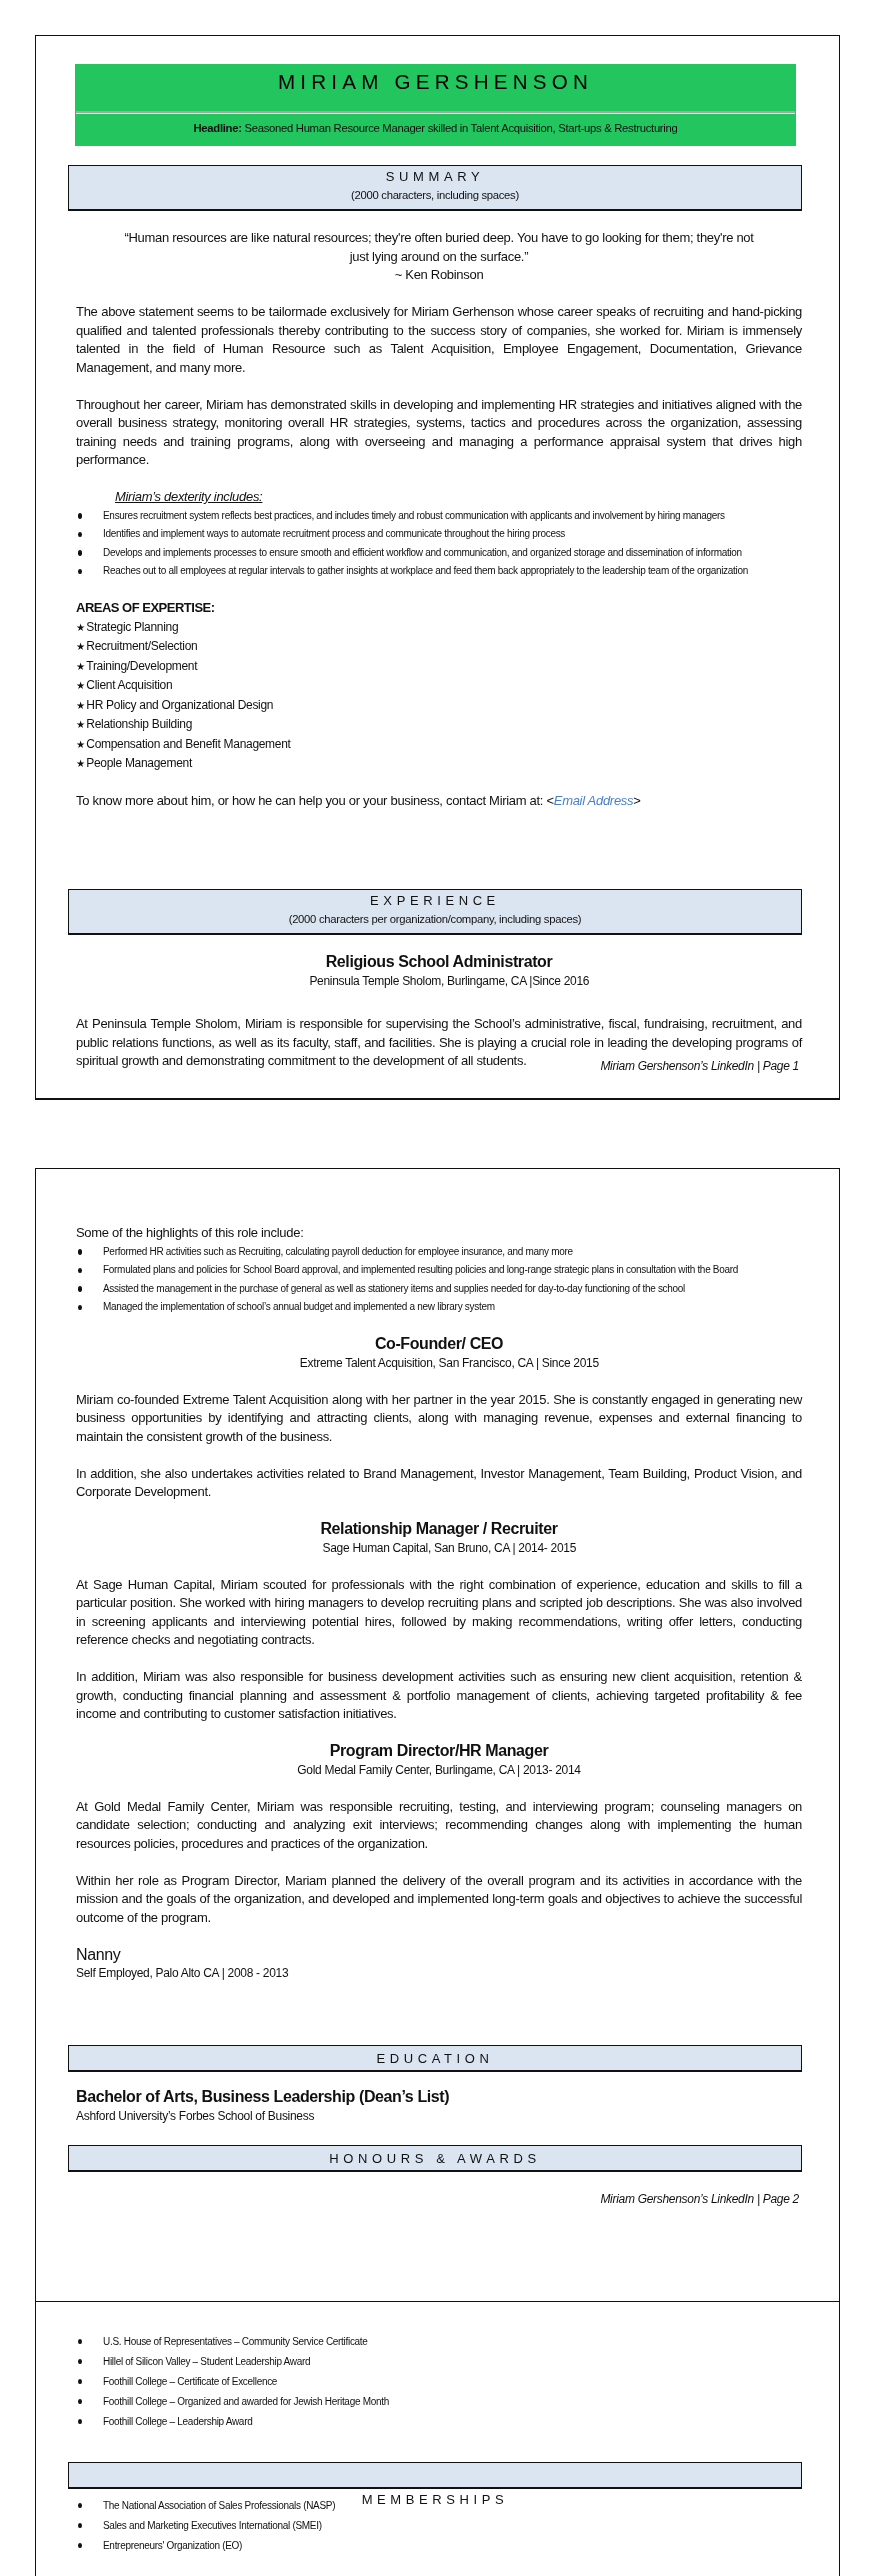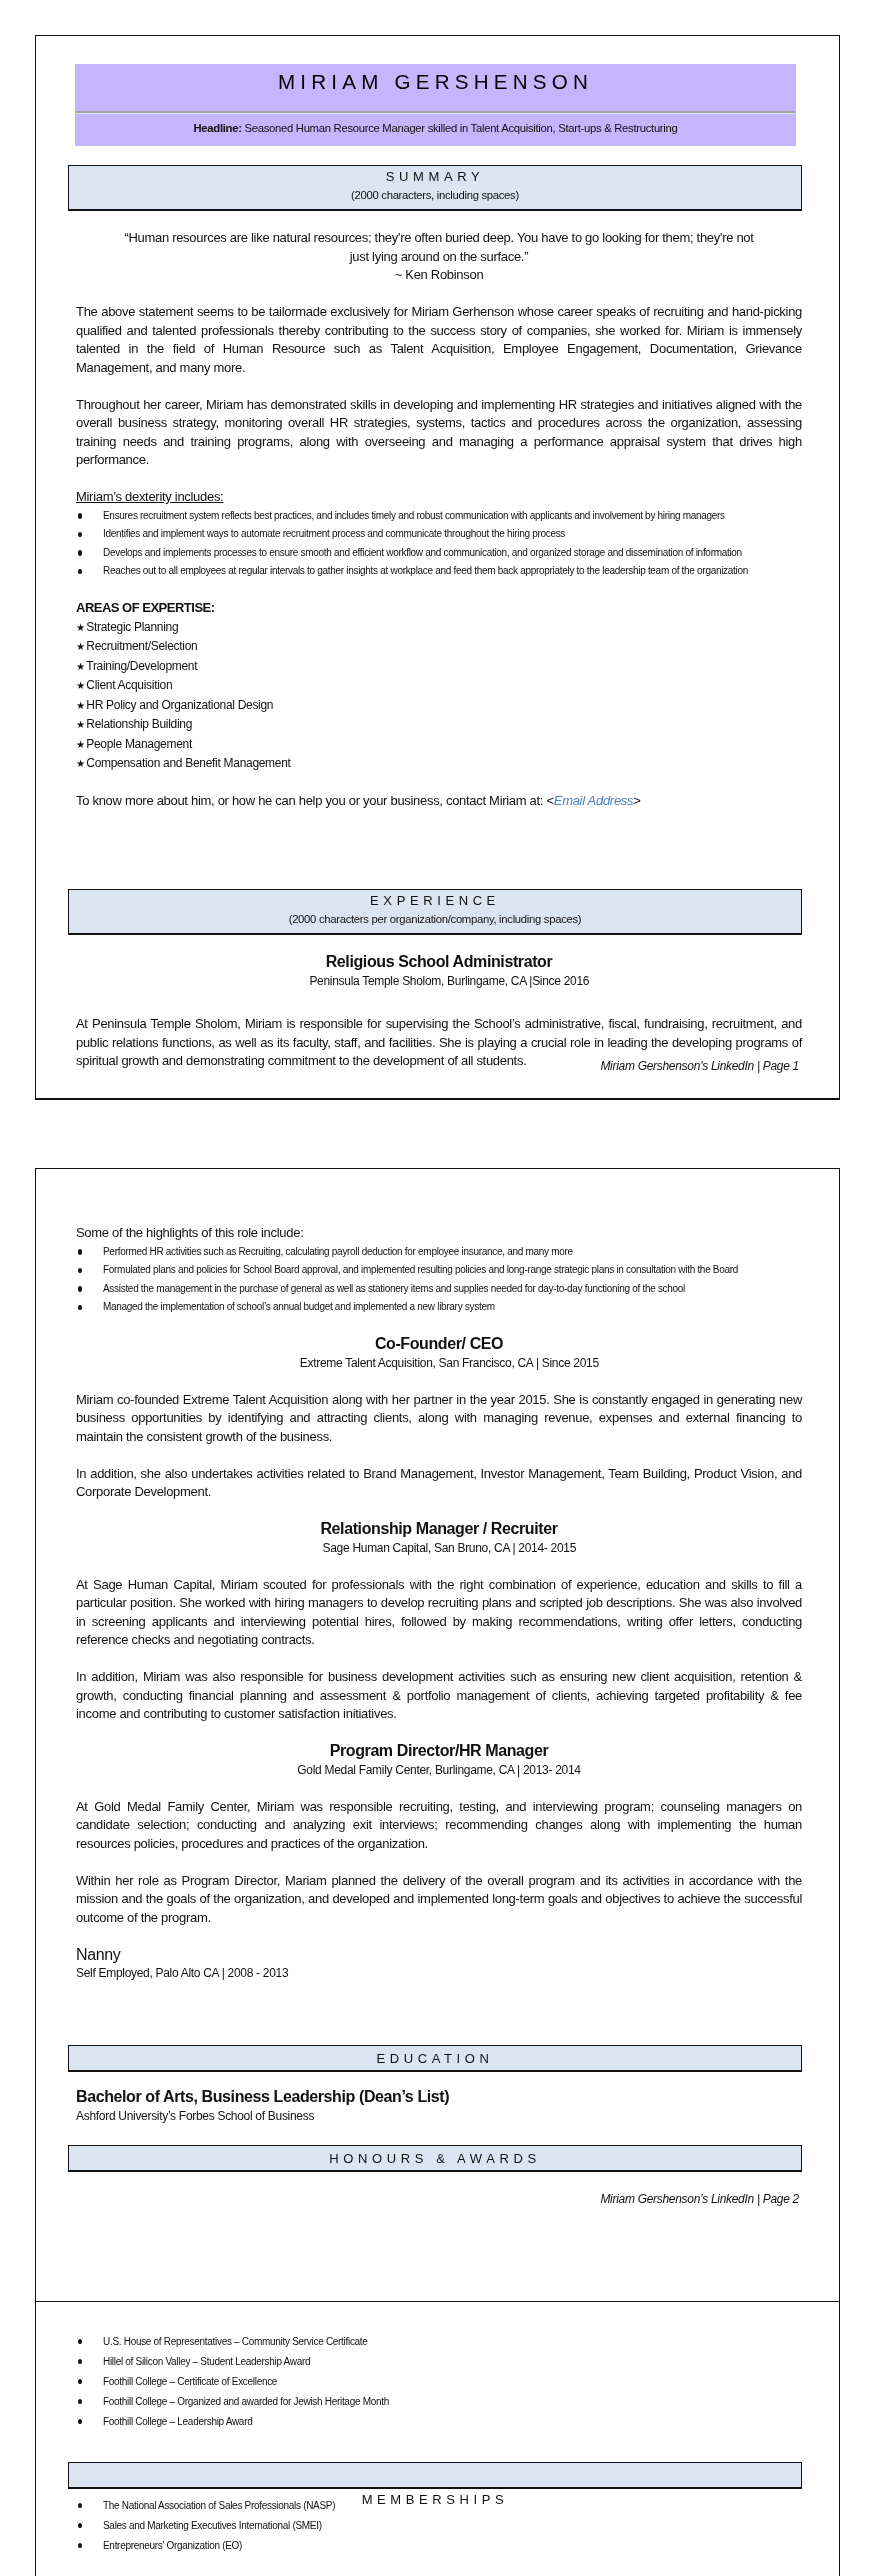--- a/index.html
+++ b/index.html
@@ -19,21 +19,21 @@
 
   .body-text {
     font-size: 13px; line-height: 18.5px; letter-spacing: -0.3px;
     text-align: justify; margin: 0;
   }
   .center { text-align: center; }
 
   
   .header-band {
     position: absolute; left: 39px; top: 28px; width: 721px; height: 82px;
-    background: #c4b5fd;
+    background: #22c55e;
   }
   .name {
     position: absolute; left: 0; right: 0; top: 6.2px; text-align: center;
     font-size: 20.6px; letter-spacing: 5.2px; font-weight: 500; color: #000;
   }
   .header-divider {
     position: absolute; left: 1px; right: 1px; top: 47px; height: 2.1px; background: #a5a5a5;
     border-bottom: 0.5px solid #d8e2ee;
   }
   .headline {
@@ -70,21 +70,21 @@
   .star-list li { font-size: 12px; line-height: 18.5px; letter-spacing: -0.3px; }
   .star { display: inline-block; width: 10.3px; font-size: 10.3px; }
 
   .job-title { font-size: 16px; font-weight: bold; letter-spacing: -0.4px; line-height: 18.5px; }
   .job-meta { font-size: 12px; letter-spacing: -0.3px; line-height: 18.5px; }
 
   .footer {
     position: absolute; right: 40px; font-size: 12px; font-style: italic; letter-spacing: -0.3px;
   }
   .email-link { color: #4a7fc9; font-style: italic; text-decoration: none; }
-  .dexterity-label { text-decoration: underline; }
+  .dexterity-label { font-style: italic; text-decoration: underline; margin-left: 39px; }
   .expertise-label { font-weight: bold; letter-spacing: -0.5px; }
 </style>
 </head>
 <body>
 
 <div class="page" id="page1">
 
   <div class="header-band">
     <div class="name">MIRIAM GERSHENSON</div>
     <div class="header-divider"></div>
@@ -114,22 +114,22 @@
     </ul>
 
     <p class="body-text" style="margin-top:18.5px;"><span class="expertise-label">AREAS OF EXPERTISE:</span></p>
     <ul class="star-list">
       <li><span class="star">★</span><span>Strategic Planning</span></li>
       <li><span class="star">★</span><span>Recruitment/Selection</span></li>
       <li><span class="star">★</span><span>Training/Development</span></li>
       <li><span class="star">★</span><span>Client Acquisition</span></li>
       <li><span class="star">★</span><span>HR Policy and Organizational Design</span></li>
       <li><span class="star">★</span><span>Relationship Building</span></li>
+      <li><span class="star">★</span><span>Compensation and Benefit Management</span></li>
       <li><span class="star">★</span><span>People Management</span></li>
-      <li><span class="star">★</span><span>Compensation and Benefit Management</span></li>
     </ul>
 
     <p class="body-text" style="margin-top:18.5px;"><span>To know more about him, or how he can help you or your business, contact Miriam at: &lt;</span><a class="email-link" href="#">Email Address</a><span>&gt;</span></p>
   </div>
 
   <div class="section-box" style="top:853px;height:46px;">
     <span class="section-title">EXPERIENCE</span>
     <span class="section-sub">(2000 characters per organization/company, including spaces)</span>
   </div>
 

